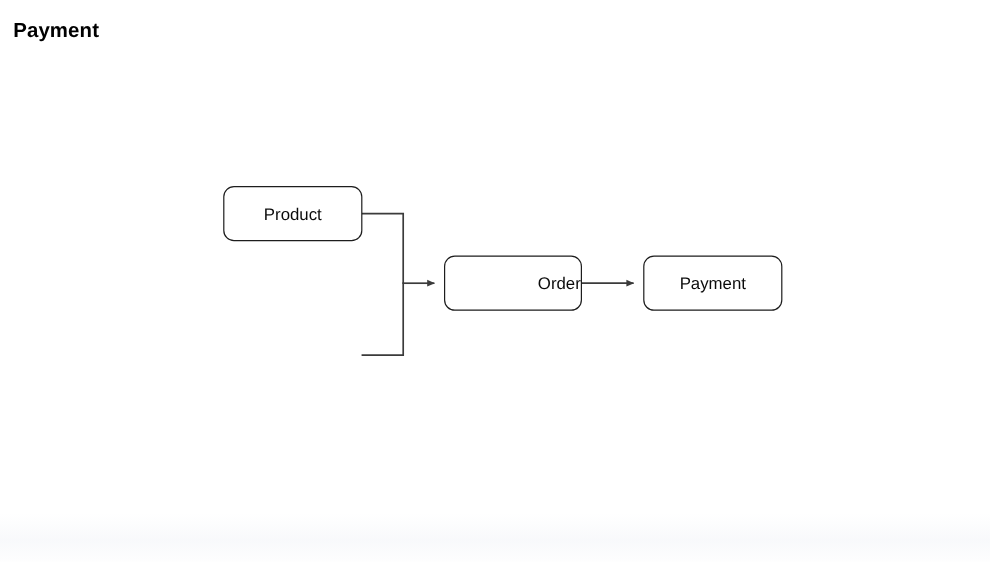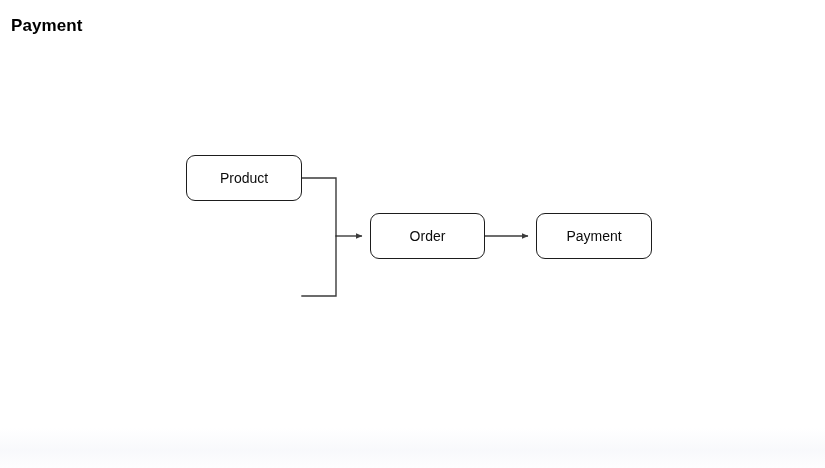--- a/index.html
+++ b/index.html
@@ -59,21 +59,21 @@
   .node-label {
     font-size: 14px;
     font-weight: normal;
     line-height: 1;
     color: #0b0b0b;
     white-space: nowrap;
   }
 
   #node-product { left: 186px; top: 155px; width: 116px; height: 46px; }
   #node-cart    { left: 186px; top: 273px; width: 116px; height: 46px; }
-  #node-order   { left: 370px; top: 213px; width: 115px; height: 46px; }
+  #node-order   { left: 370px; top: 213px; width: 115px; height: 46px; justify-content: flex-end; }
   #node-payment { left: 536px; top: 213px; width: 116px; height: 46px; }
 
   #bottom-edge-shade {
     position: absolute;
     left: 0;
     bottom: 0;
     width: 825px;
     height: 40px;
     background: linear-gradient(to bottom, rgba(248,249,251,0) 0%, rgba(247,248,251,0.85) 55%, rgba(252,252,253,0.5) 100%);
     pointer-events: none;

